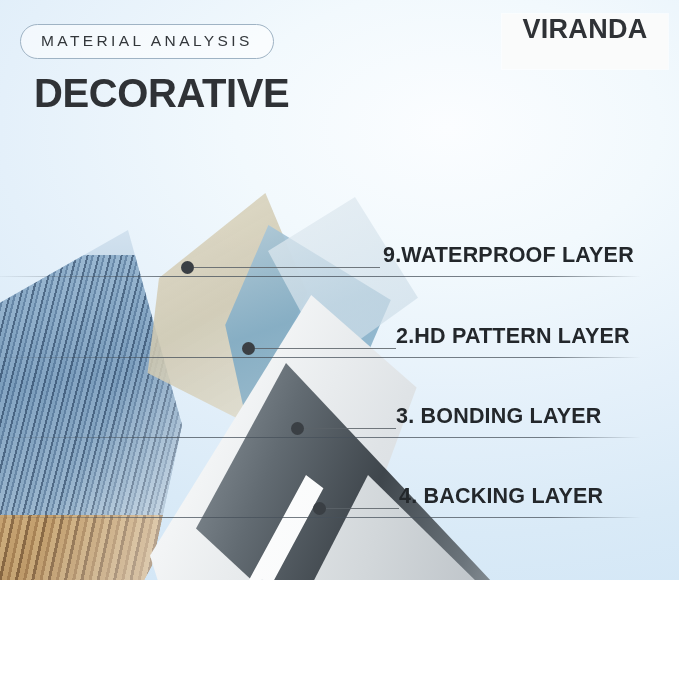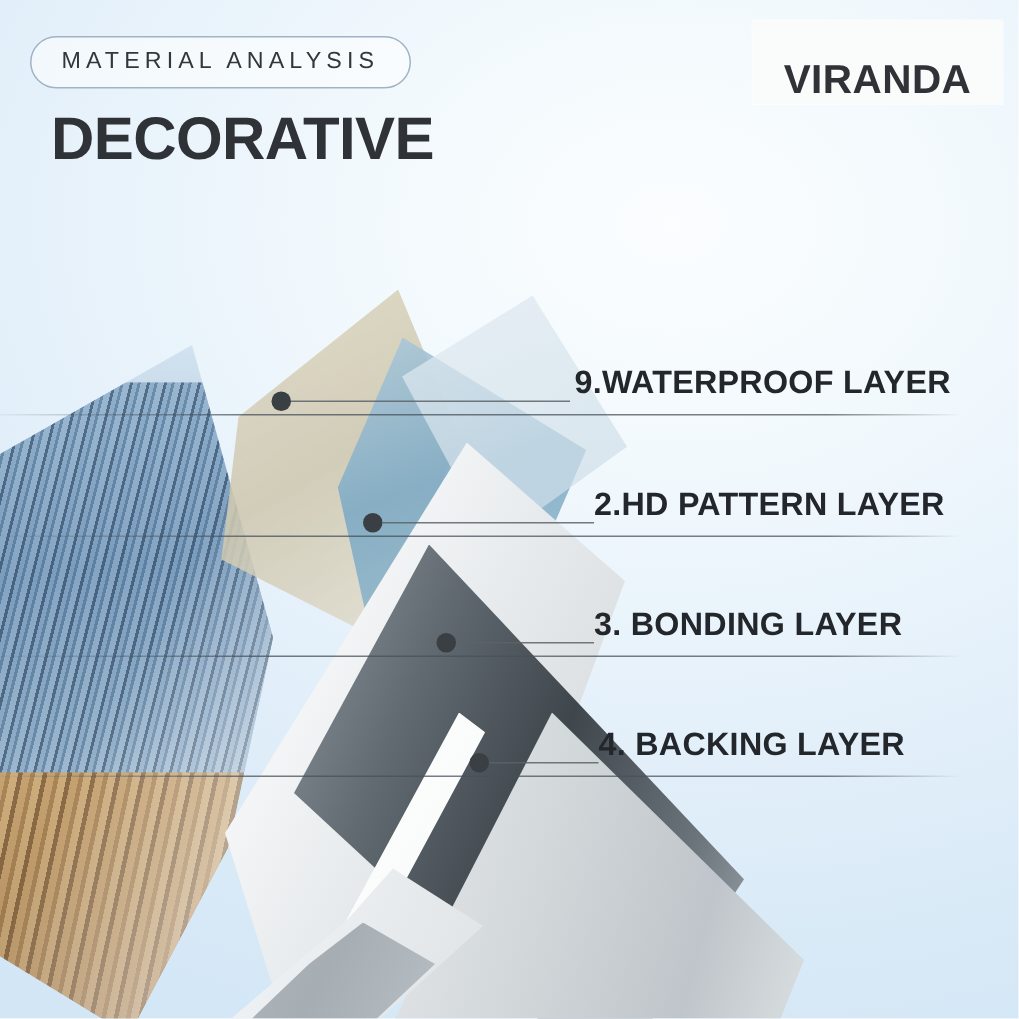--- a/index.html
+++ b/index.html
@@ -2,21 +2,21 @@
 <html><head>
 <meta charset="utf-8">
 <style>
   html,body{margin:0;padding:0;}
   body{
     width:679px;height:679px;
     font-family:"Liberation Sans", sans-serif;
     overflow:hidden;
   }
   #stage{
-    position:relative;width:679px;height:679px;overflow:hidden;
+    position:relative;width:679px;height:580px;overflow:hidden;
     background:
       radial-gradient(120% 90% at 66% 22%, #fbfdff 0%, #f2f9fd 26%, #e4f0fa 55%, #d9eaf7 78%, #d2e6f6 100%),
       linear-gradient(135deg,#cfe4f5 0%, #eaf4fc 40%, #dcecf9 100%);
   }
   
   #pill{
     position:absolute;left:20px;top:24px;
     padding:7px 20px 8px 20px;
     border:1.4px solid #9fb3c4;border-radius:22px;
     background:rgba(255,255,255,0.55);
@@ -25,21 +25,21 @@
   }
   #title{
     position:absolute;left:34px;top:70px;
     font-size:40px;font-weight:bold;line-height:47px;
     color:#2f3236;letter-spacing:-0.4px;white-space:nowrap;
   }
   #title .l2{display:block;}
   #brandbox{
     position:absolute;left:502px;top:14px;width:166px;height:55px;
     background:#fafbfb;
-    display:flex;align-items:flex-end;justify-content:center;
+    display:flex;align-items:flex-start;justify-content:center;
     box-shadow:0 0 0 1px rgba(255,255,255,0.6);
   }
   #brandbox span{
     font-size:27px;font-weight:bold;color:#2f3236;letter-spacing:0.3px;
   }
   
   #art{position:absolute;left:0;top:175px;width:460px;height:504px;}
   .shape{position:absolute;}
 
   

